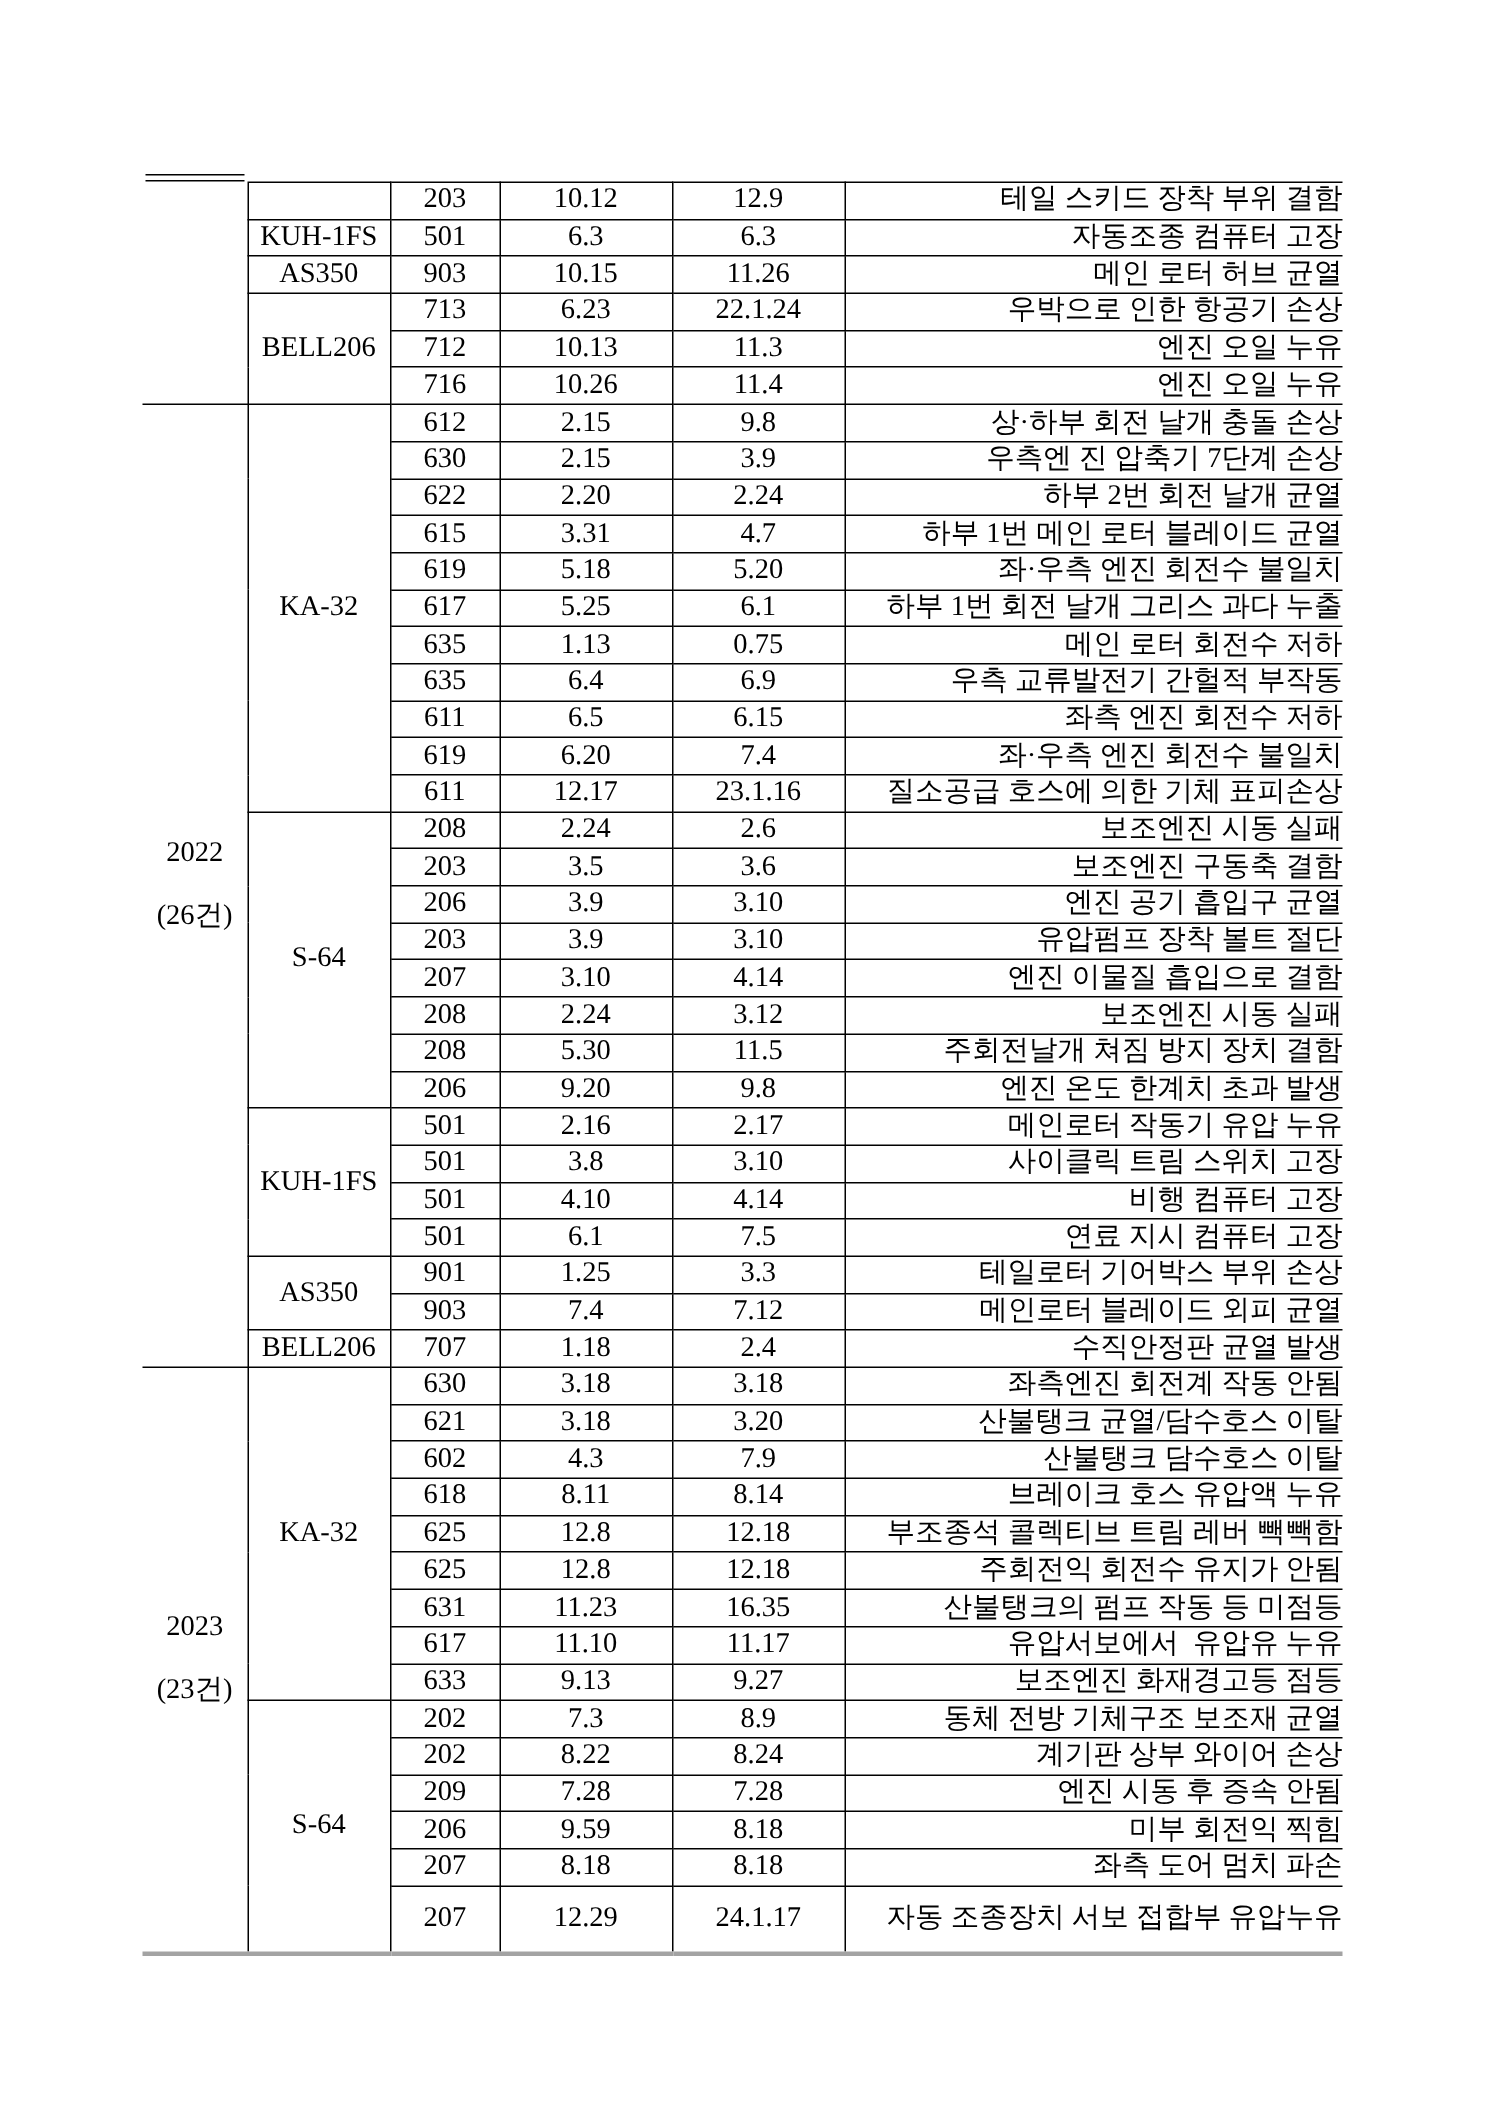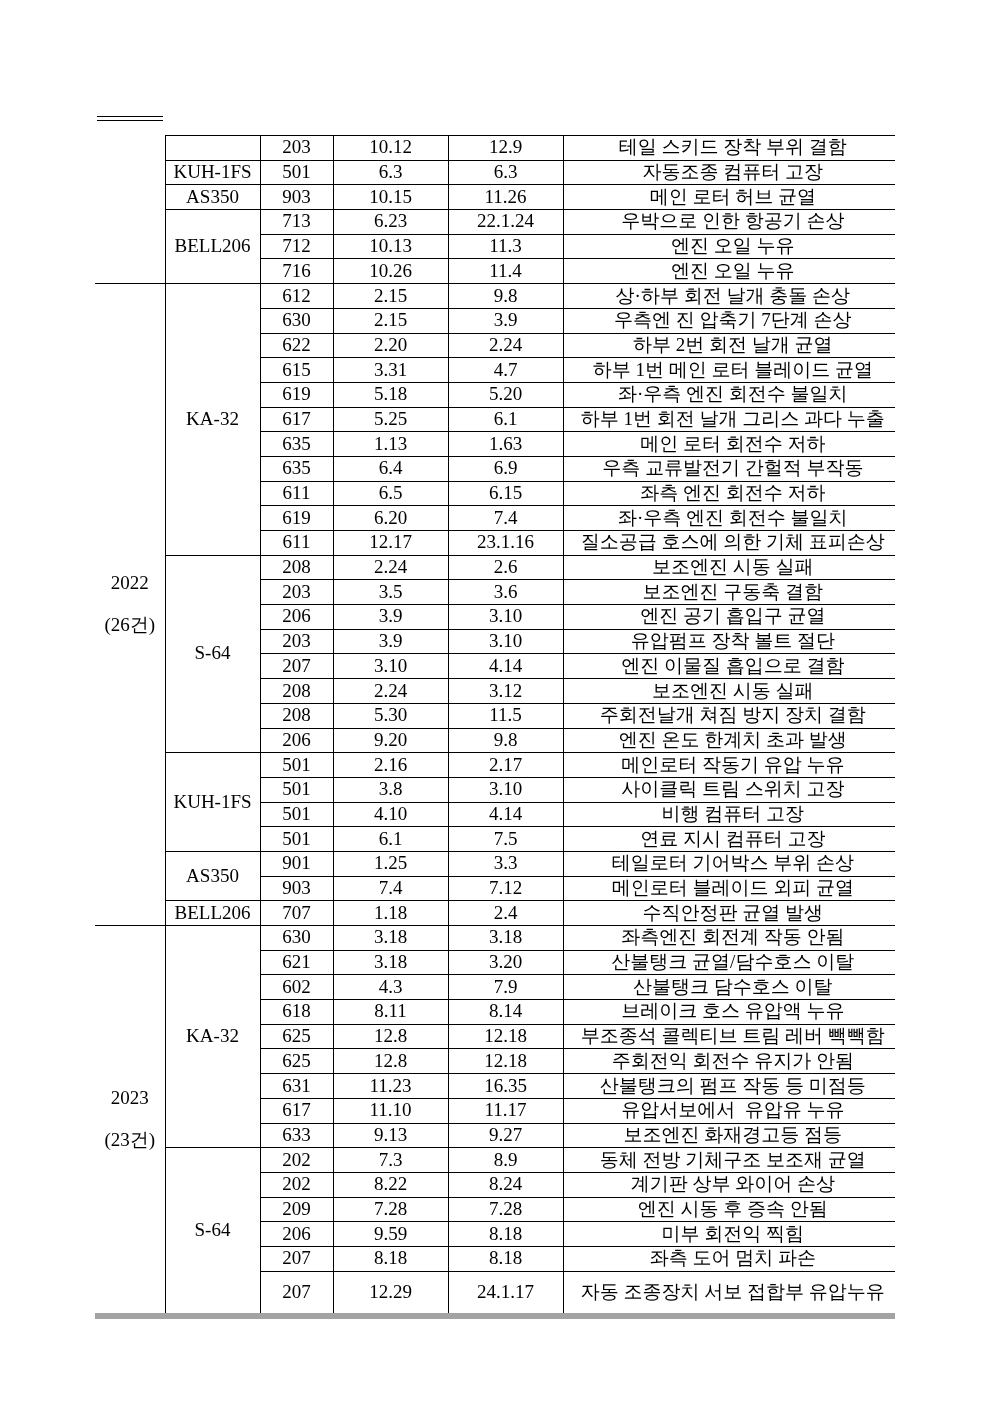--- a/index.html
+++ b/index.html
@@ -16,46 +16,46 @@
   .cont-mark {
     position: absolute;
     left: 97px; top: 116px;
     width: 66px; height: 3px;
     border-top: 1px solid #000;
     border-bottom: 1px solid #000;
   }
 
   table.defect-table {
     position: absolute;
-    left: 95px; top: 135px;
+    left: 95px; top: 121px;
     width: 800px;
     border-collapse: collapse;
     table-layout: fixed;
   }
   .defect-table td {
     border: 1px solid #000;
     font-size: 19px;
     line-height: 1.1;
     text-align: center;
     vertical-align: middle;
     padding: 0;
     overflow: hidden;
   }
   .defect-table tr { height: 24.7px; }
   .defect-table tr.tall { height: 45px; }
 
   .defect-table td.year-cell  { border-left: none; }
   .defect-table td.year-cell.continued { border-top: none; }
   .defect-table td.desc-cell {
     border-right: none;
-    text-align: center;
+    text-align: right;
     padding-left: 7px;
     white-space: pre-wrap;
   }
-  .defect-table td.bthick { border-bottom: 6px solid #a3a3a3; }
+  .defect-table td.bthick { border-bottom: 3px solid #a3a3a3; }
 
   .year-line2 { margin-top: 21px; }
 </style>
 </head>
 <body>
 
 <div class="sheet">
   <div class="cont-mark"></div>
   <table class="defect-table">
     <colgroup>
@@ -145,21 +145,21 @@
         </tr>
         <tr>
           <td class="num-cell">617</td>
           <td class="date-cell">5.25</td>
           <td class="date-cell">6.1</td>
           <td class="desc-cell">하부 1번 회전 날개 그리스 과다 누출</td>
         </tr>
         <tr>
           <td class="num-cell">635</td>
           <td class="date-cell">1.13</td>
-          <td class="date-cell">1.63</td>
+          <td class="date-cell">0.75</td>
           <td class="desc-cell">메인 로터 회전수 저하</td>
         </tr>
         <tr>
           <td class="num-cell">635</td>
           <td class="date-cell">6.4</td>
           <td class="date-cell">6.9</td>
           <td class="desc-cell">우측 교류발전기 간헐적 부작동</td>
         </tr>
         <tr>
           <td class="num-cell">611</td>

